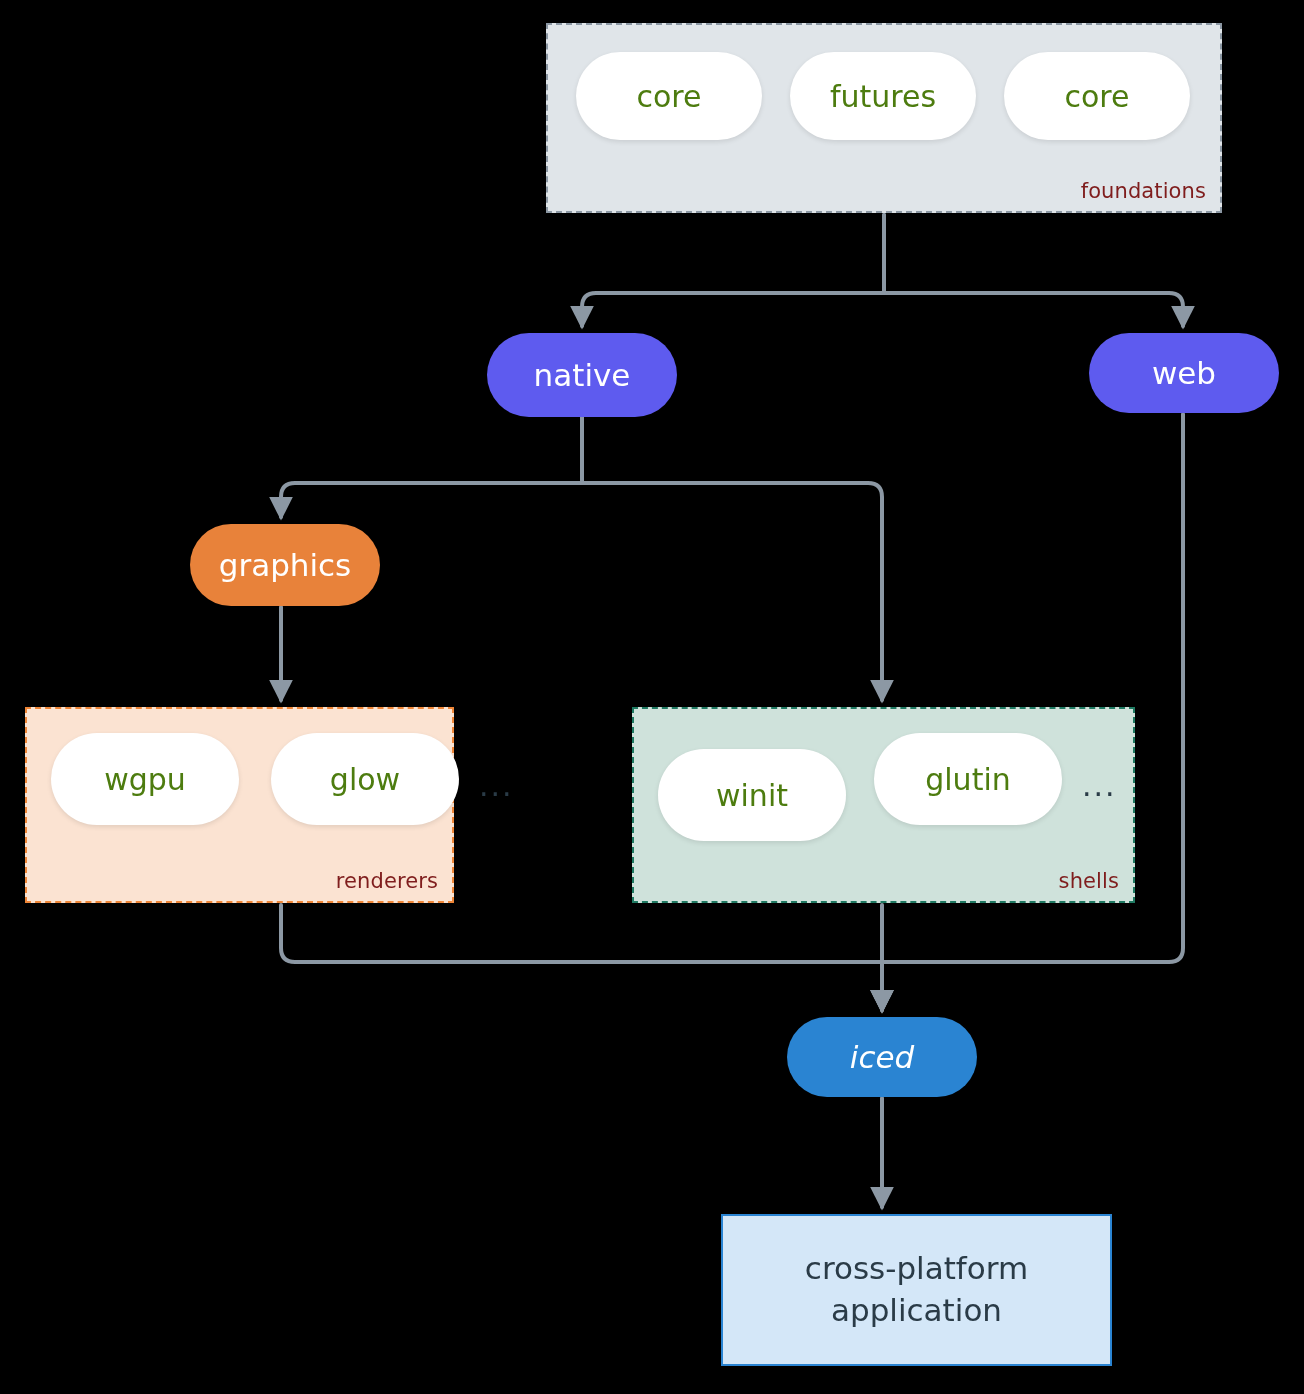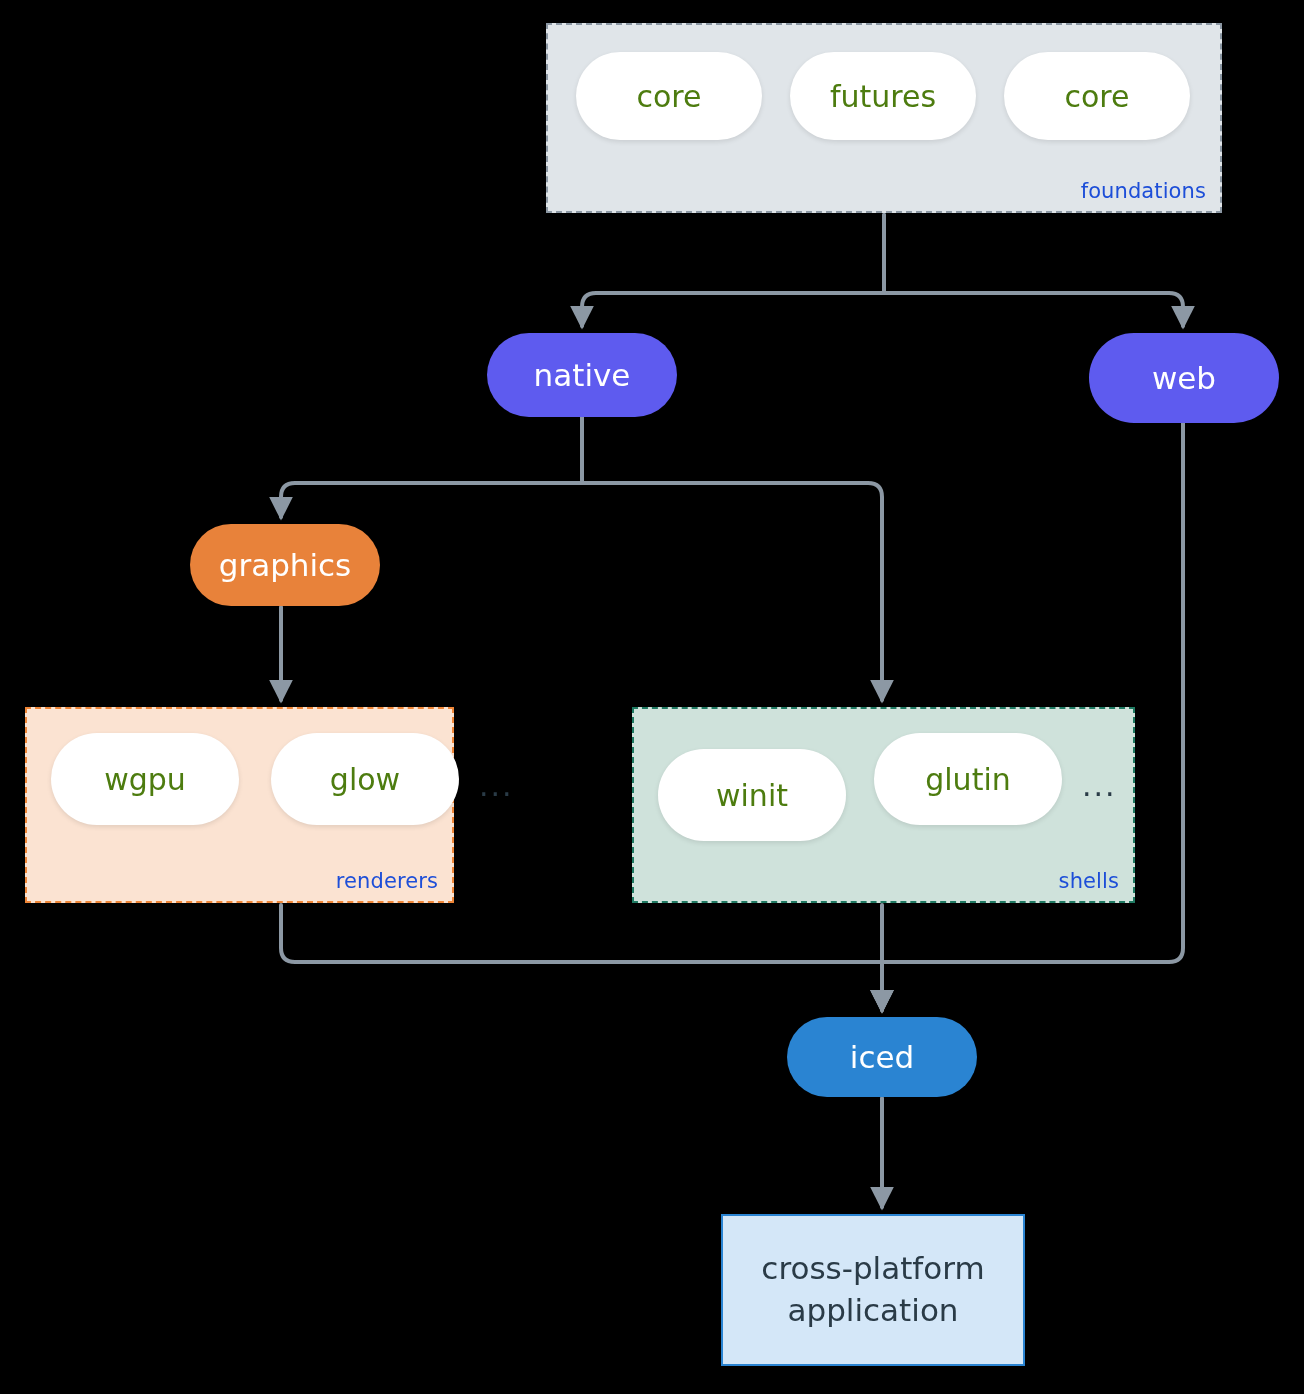--- a/index.html
+++ b/index.html
@@ -29,21 +29,21 @@
   
   .group {
     position: absolute;
     box-sizing: border-box;
   }
   .group-label {
     position: absolute;
     right: 14px;
     bottom: 8px;
     font-size: 21px;
-    color: #1d4ed8;
+    color: #7f1d1d;
     letter-spacing: 0.1px;
     white-space: nowrap;
   }
   .group-foundations {
     left: 546px;
     top: 23px;
     width: 676px;
     height: 190px;
     background: #e0e5e9;
     border: 2px dashed #8c98a4;
@@ -89,29 +89,29 @@
     position: absolute;
     display: flex;
     align-items: center;
     justify-content: center;
     border-radius: 999px;
     color: #ffffff;
     font-size: 31px;
     box-sizing: border-box;
   }
   .node-native { left: 487px; top: 333px; width: 190px; height: 84px; background: #5e5bef; }
-  .node-web    { left: 1089px; top: 333px; width: 190px; height: 90px; background: #5e5bef; }
+  .node-web    { left: 1089px; top: 333px; width: 190px; height: 80px; background: #5e5bef; }
   .node-graphics { left: 190px; top: 524px; width: 190px; height: 82px; background: #e8823a; }
-  .node-iced   { left: 787px; top: 1017px; width: 190px; height: 80px; background: #2a84d2; }
+  .node-iced   { left: 787px; top: 1017px; width: 190px; height: 80px; background: #2a84d2; font-style: italic; }
 
   .box-app {
     position: absolute;
     left: 721px;
     top: 1214px;
-    width: 304px;
+    width: 391px;
     height: 152px;
     background: #d4e7f8;
     border: 2px solid #2a84d2;
     display: flex;
     flex-direction: column;
     align-items: center;
     justify-content: center;
     color: #2a3b47;
     font-size: 31px;
     line-height: 1.35;

